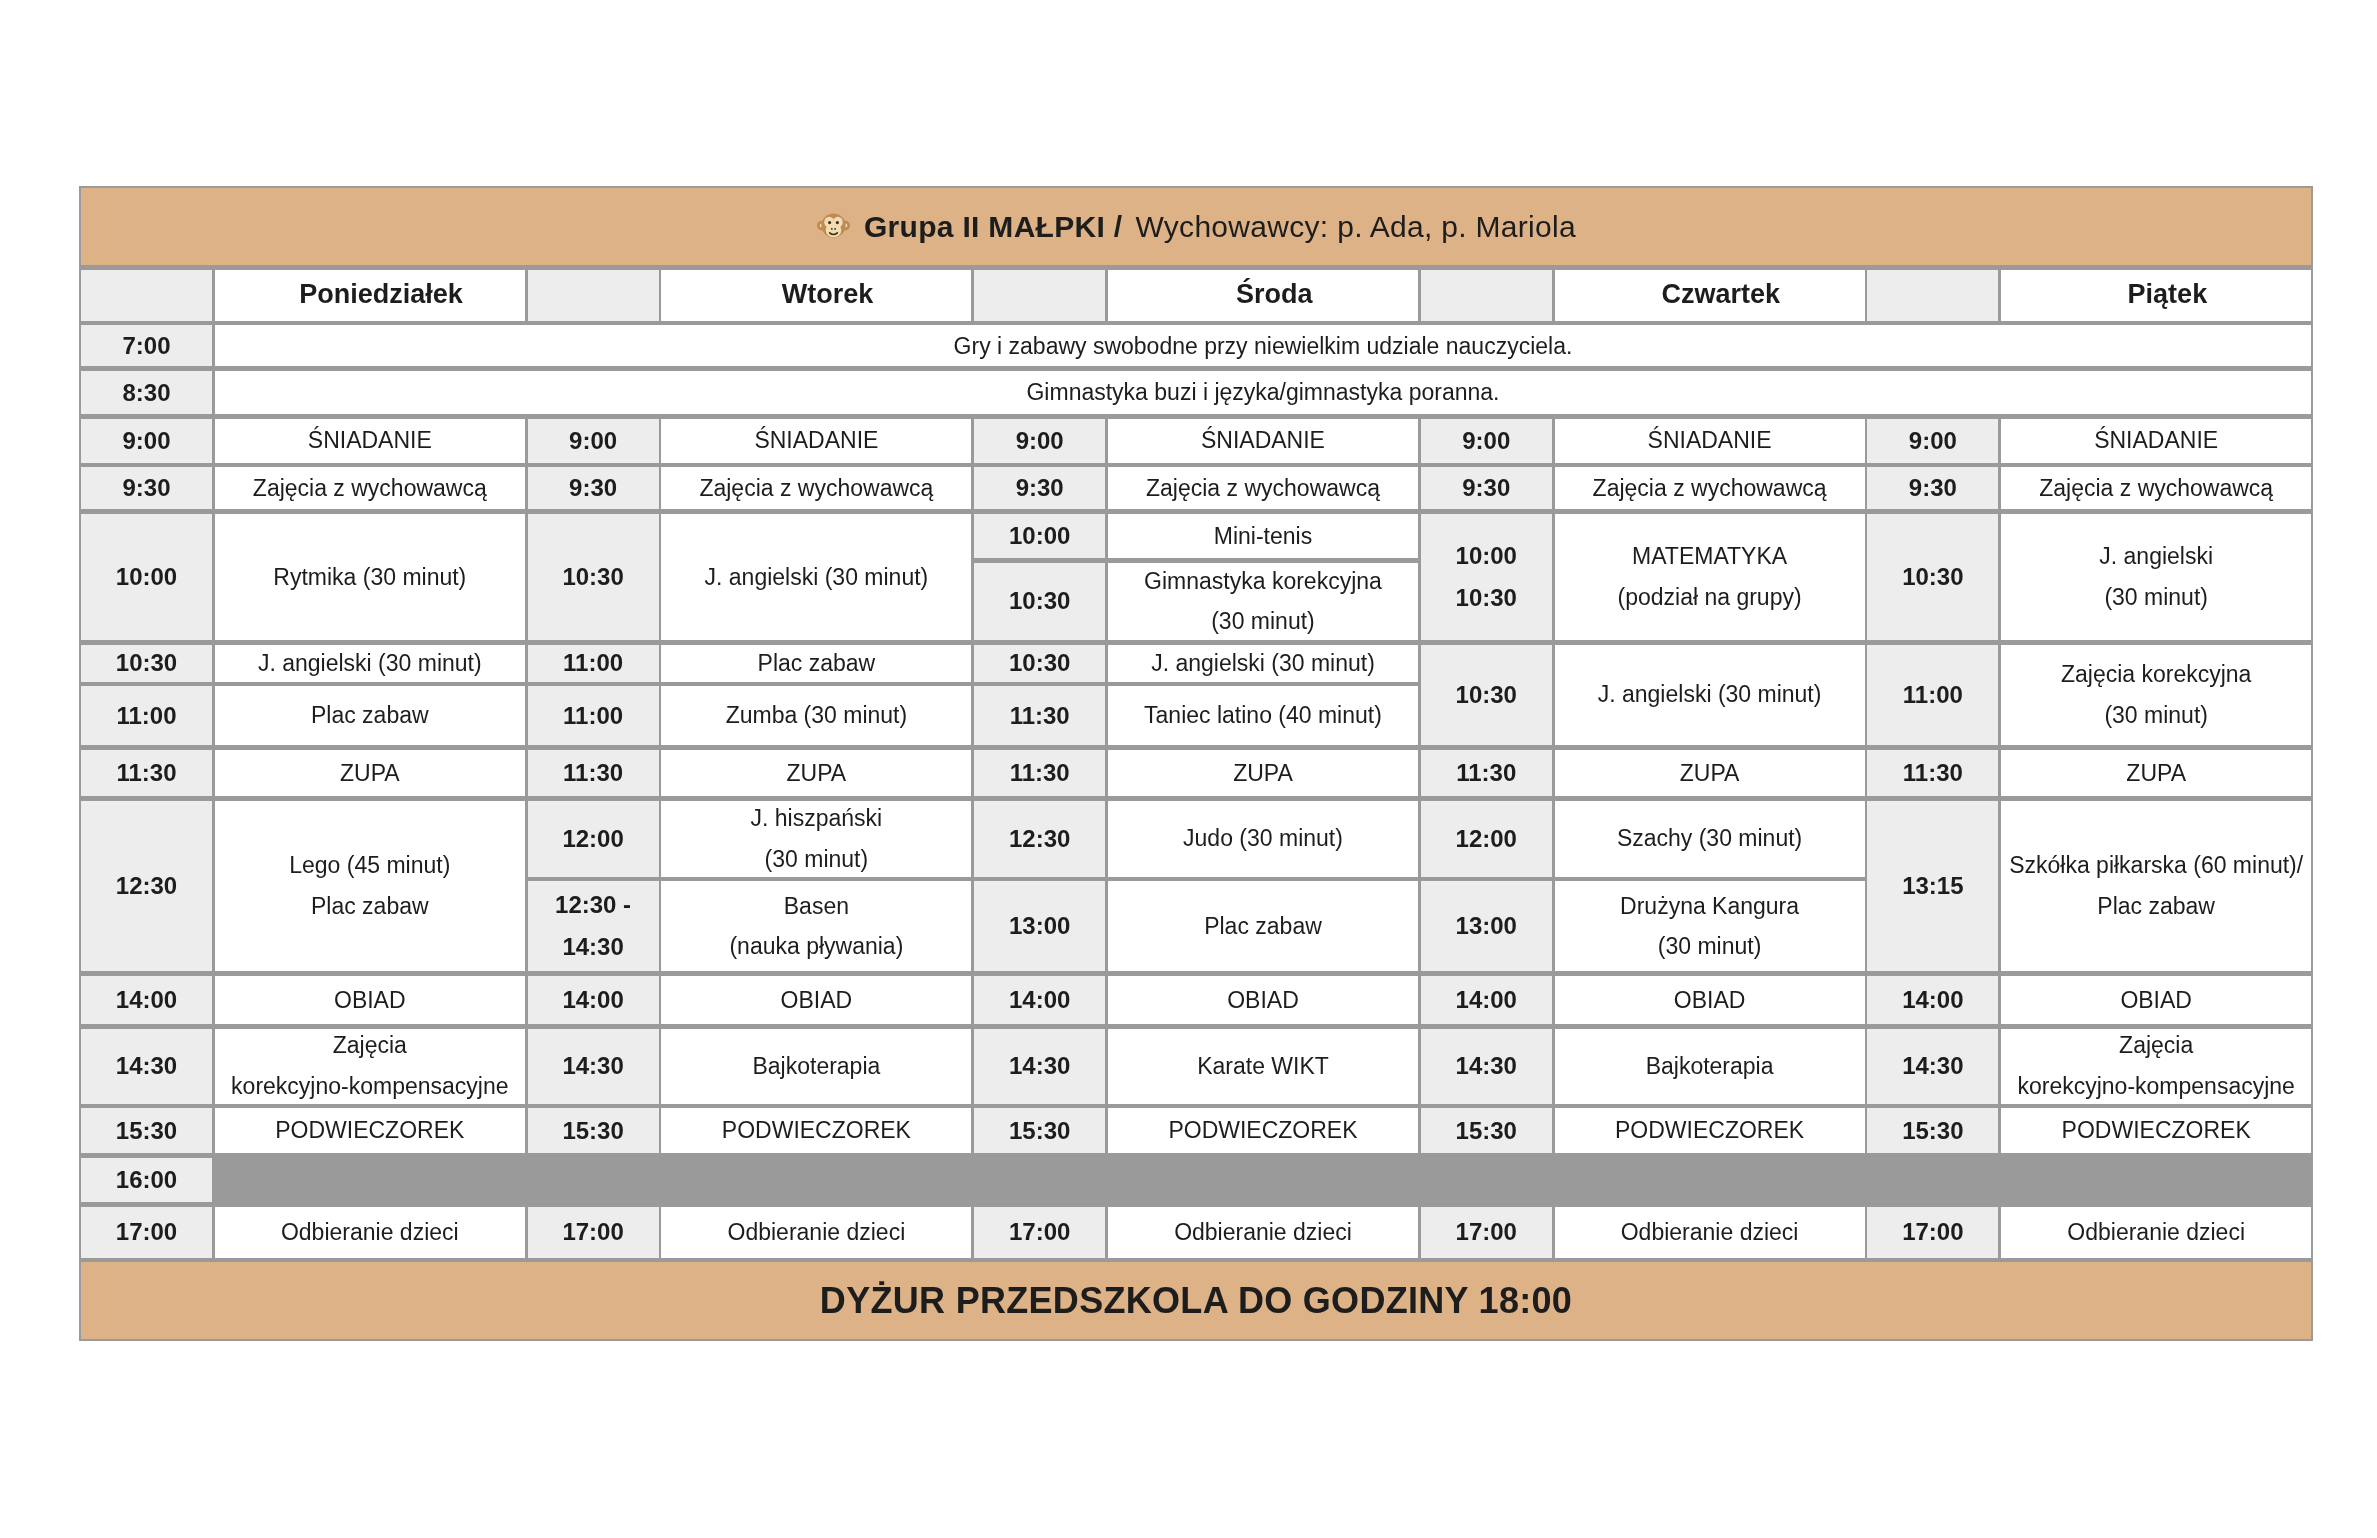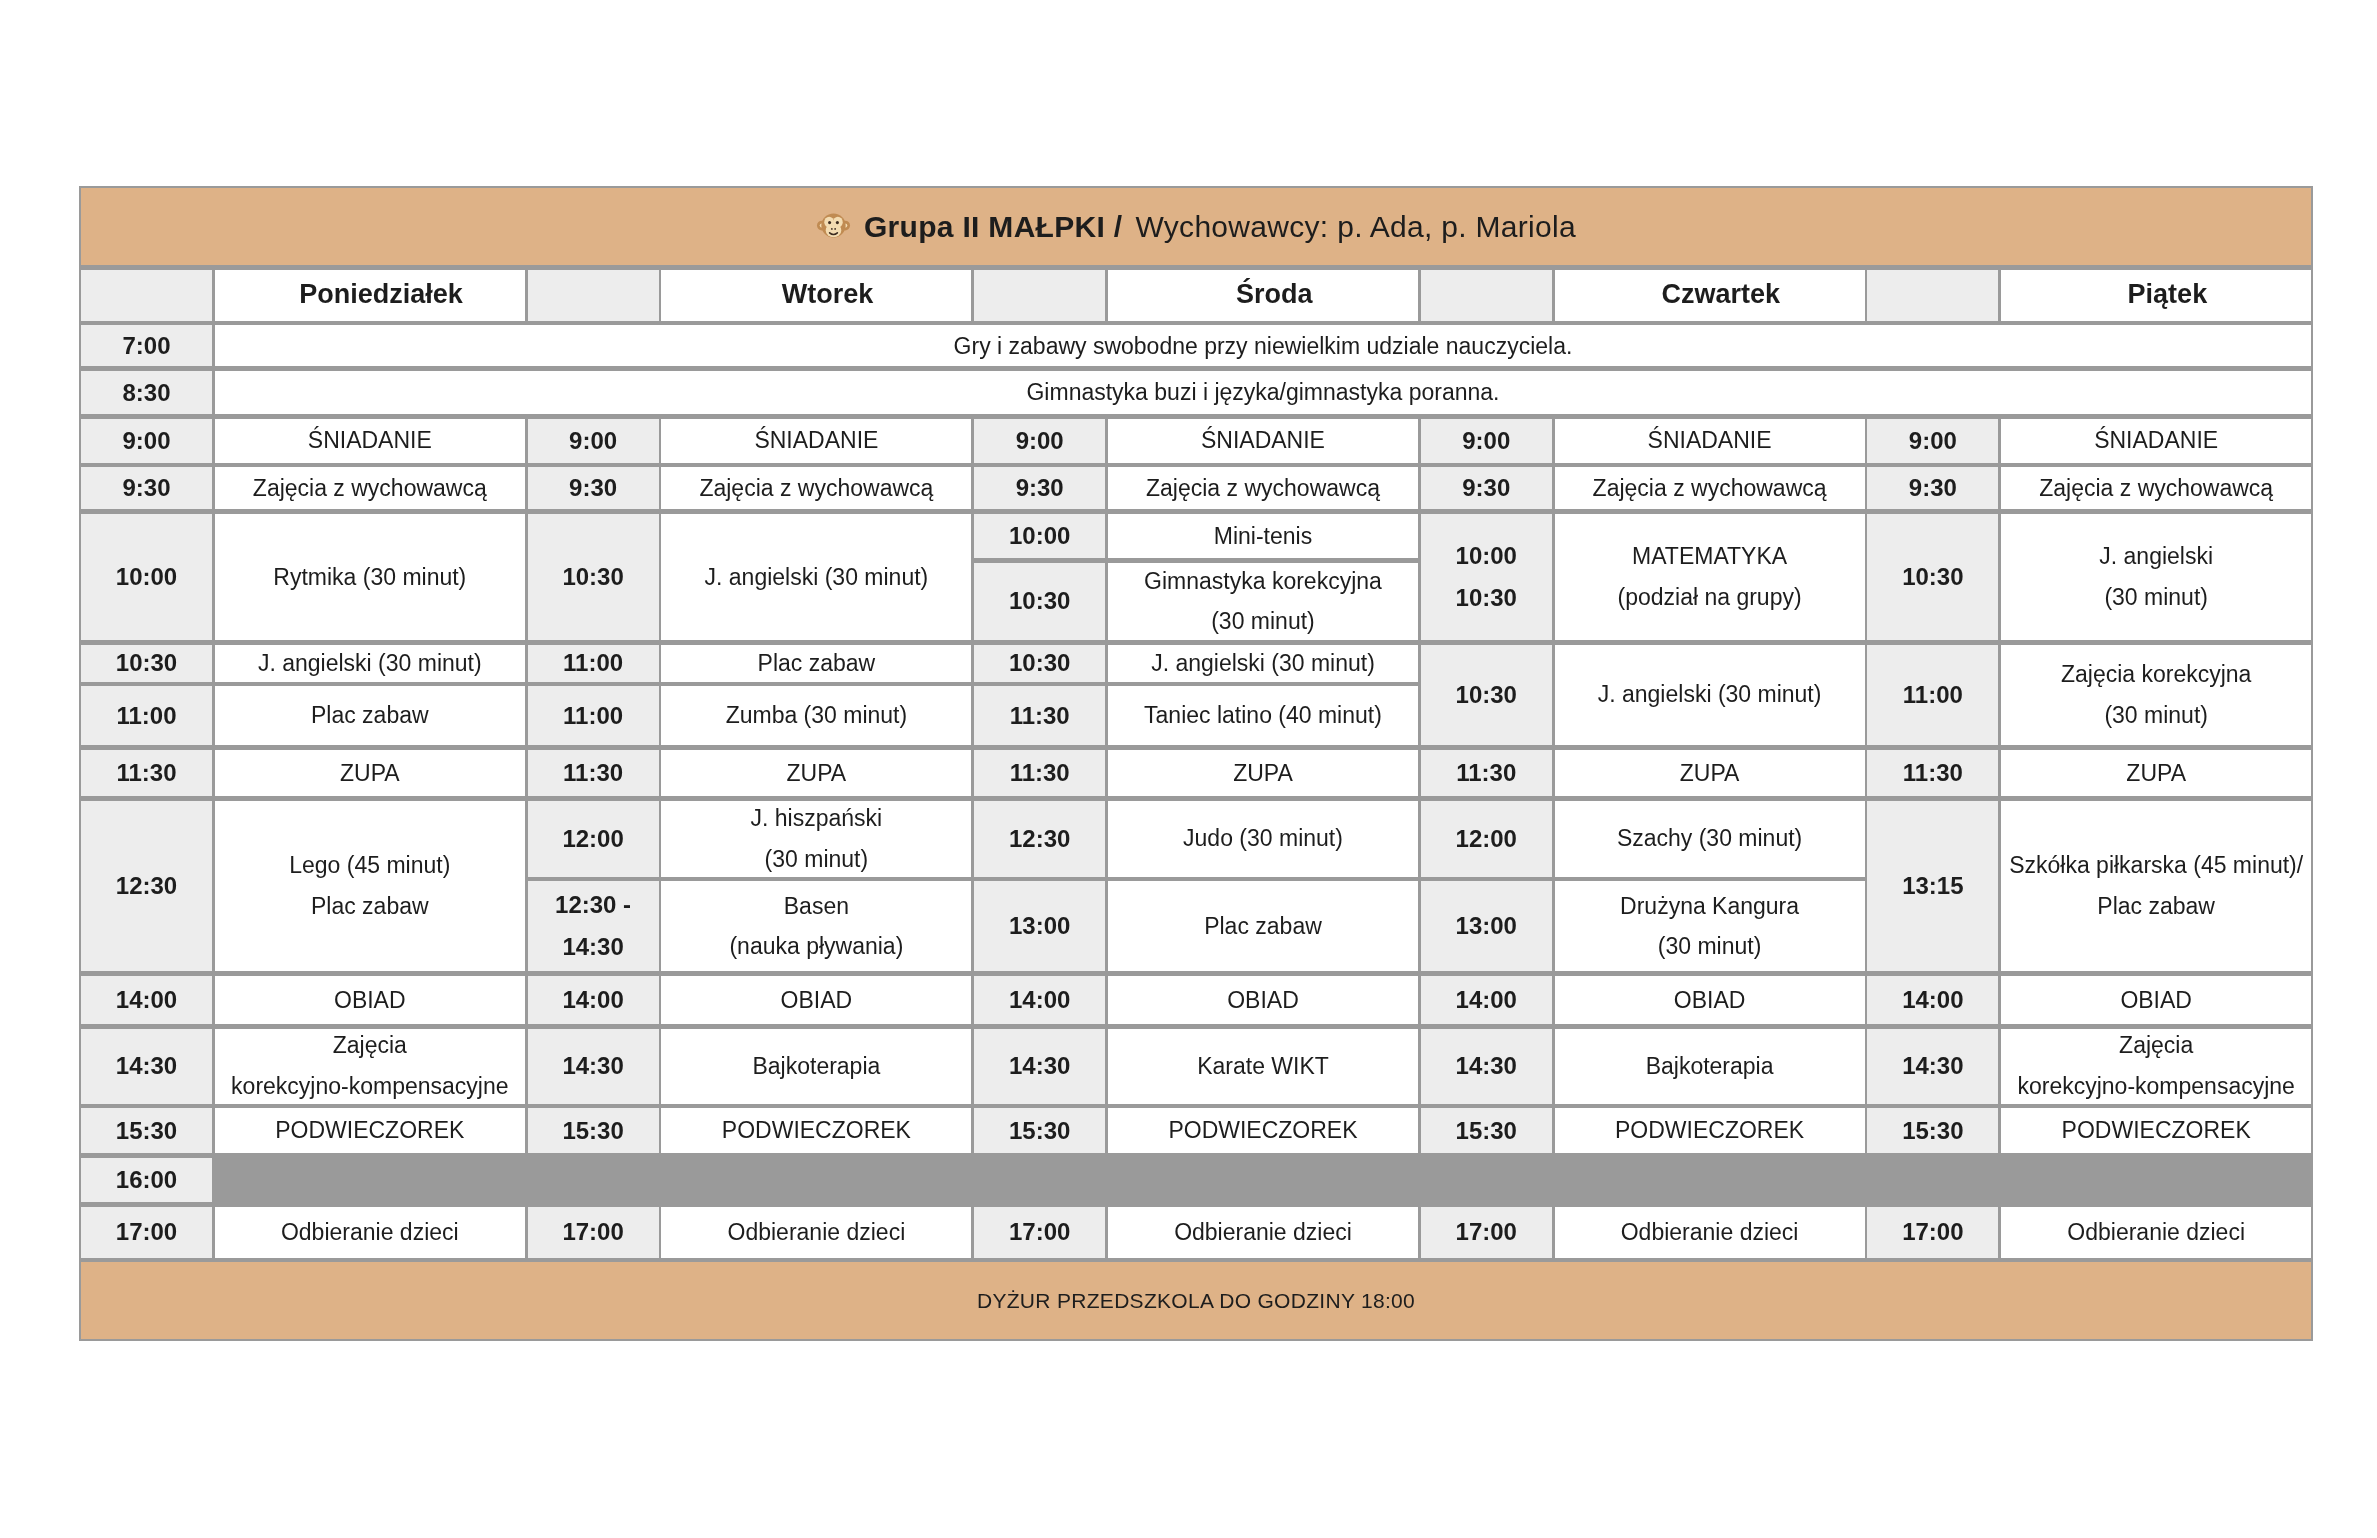--- a/index.html
+++ b/index.html
@@ -11,21 +11,21 @@
     position:absolute;left:79px;top:186px;width:2230px;
     background:var(--border,#9a9a9a);border:2.8px solid var(--border,#9a9a9a);
     display:flex;flex-direction:column;gap:4.7px;
   }
   .band{
     background:var(--band,#deb287);height:77px;
     display:flex;align-items:center;justify-content:center;gap:13px;
     font-size:30px;letter-spacing:0.3px;
   }
   .band .bold{font-weight:bold;}
-  .band.footer{font-weight:normal;font-size:21px;}
+  .band.footer{font-weight:bold;font-size:36px;}
   .grid{
     display:grid;background:var(--border,#9a9a9a);
     grid-template-columns:131px 310px 131px 310px 131px 310px 131px 310px 131px 310px;
     grid-template-rows:51px 41px 43px 44px 42px 44px 77px 37px 59px 46px 76px 90px 48px 75px 45px 44px 51px;
     gap:4.7px 2.8px;
   }
   .c{
     background:#ffffff;display:flex;flex-direction:column;
     align-items:center;justify-content:center;text-align:center;
     font-size:23px;line-height:1.25;padding:1.9px 5.6px;box-sizing:border-box;
@@ -185,21 +185,21 @@
     <div class="c" style="grid-area:12/6/13/7">Plac zabaw</div>
     <div class="c t" style="grid-area:11/7/12/8">12:00</div>
     <div class="c" style="grid-area:11/8/12/9">Szachy (30 minut)</div>
     <div class="c t" style="grid-area:12/7/13/8">13:00</div>
     <div class="c m" style="grid-area:12/8/13/9">
       <span class="ln">Drużyna Kangura</span>
         <span class="ln">(30 minut)</span>
     </div>
     <div class="c t" style="grid-area:11/9/13/10">13:15</div>
     <div class="c m" style="grid-area:11/10/13/11">
-      <span class="ln">Szkółka piłkarska (45 minut)/</span>
+      <span class="ln">Szkółka piłkarska (60 minut)/</span>
         <span class="ln">Plac zabaw</span>
     </div>
 
     <div class="c t" style="grid-area:13/1/14/2">14:00</div>
     <div class="c" style="grid-area:13/2/14/3">OBIAD</div>
     <div class="c t" style="grid-area:13/3/14/4">14:00</div>
     <div class="c" style="grid-area:13/4/14/5">OBIAD</div>
     <div class="c t" style="grid-area:13/5/14/6">14:00</div>
     <div class="c" style="grid-area:13/6/14/7">OBIAD</div>
     <div class="c t" style="grid-area:13/7/14/8">14:00</div>

